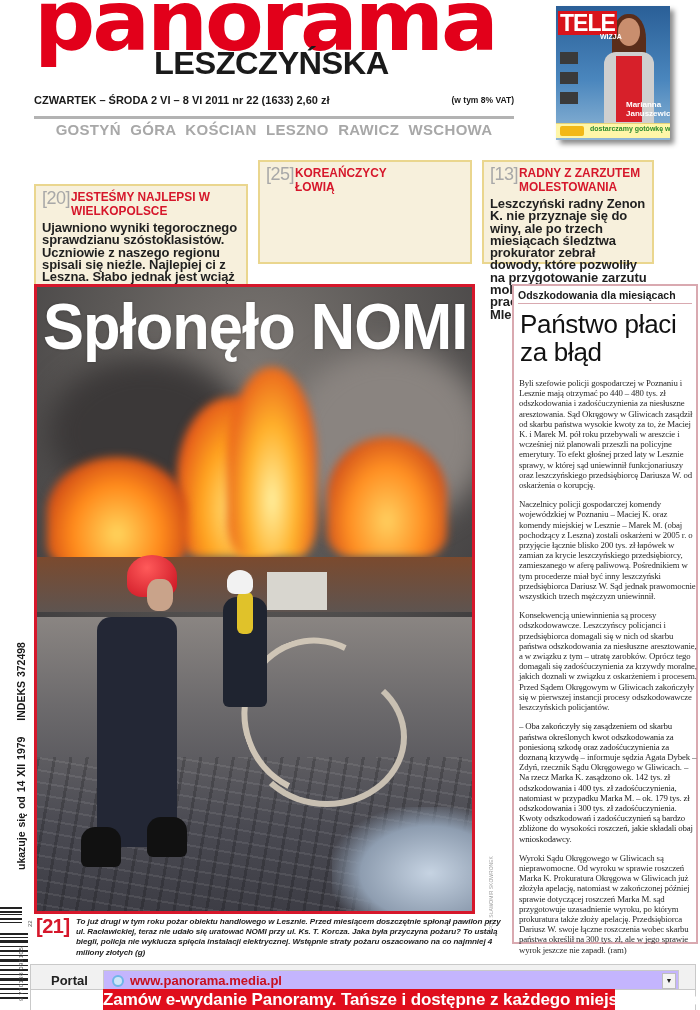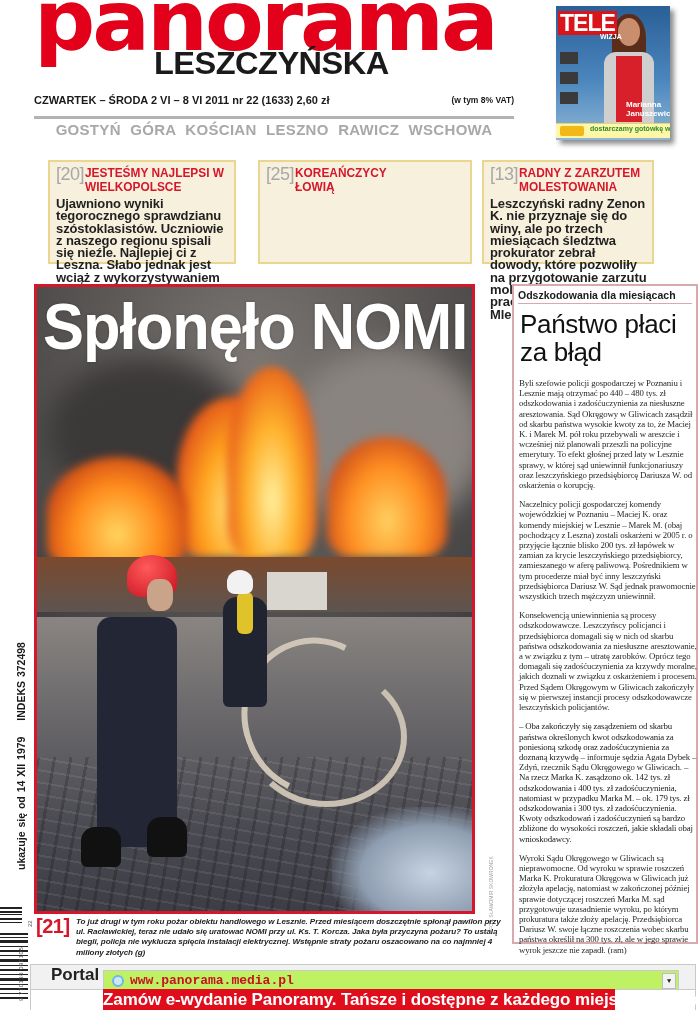--- a/index.html
+++ b/index.html
@@ -161,25 +161,25 @@
   }
   .art-body p { margin-bottom: 9px; }
   .art-body b { font-weight: normal; color: #1a1a1a; }
 
   
   .portal-bar {
     position: absolute; left: 30px; top: 964px; width: 666px; height: 46px;
     background: #f1f1f1; border: 1px solid #c9c9c9;
   }
   .portal-label {
-    position: absolute; left: 20px; top: 0; font-size: 17px; font-weight: bold; color: #222;
+    position: absolute; left: 20px; top: 8px; font-size: 13px; font-weight: bold; color: #222;
   }
   .portal-url-box {
     position: absolute; left: 72px; top: 5px; width: 576px; height: 22px;
-    background: #bef264; border: 1px solid #c9c9c9; font-family: Liberation Mono, monospace;
+    background: #c4b5fd; border: 1px solid #c9c9c9;
   }
   .ie-icon {
     position: absolute; left: 8px; top: 4px; width: 12px; height: 12px;
     border-radius: 50%; border: 2px solid #6fb6e8; background: #cfe6f7;
   }
   .portal-url {
     position: absolute; left: 26px; top: 2px; font-size: 13px; font-weight: bold; color: #c8101f; white-space: nowrap;
   }
   .portal-dropdown {
     position: absolute; right: 2px; top: 2px; width: 14px; height: 16px;
@@ -216,21 +216,21 @@
   <div class="tele-thumb" style="top:46px"></div>
   <div class="tele-thumb" style="top:66px"></div>
   <div class="tele-thumb" style="top:86px"></div>
   <div class="tele-name">Marianna Januszewicz</div>
   <div class="tele-ad">
     <div class="tele-ad-logo"></div>
     <div class="tele-ad-text">dostarczamy gotówkę w lot</div>
   </div>
 </div>
 
-<div class="teaser" style="left:48px; width:188px;">
+<div class="teaser" style="left:34px; width:214px;margin-top:24px;">
   <span class="num">[20]</span>
   <span class="ttl" style="width:150px;">JESTEŚMY NAJLEPSI W WIELKOPOLSCE</span>
   <div class="body">Ujawniono wyniki tegorocznego sprawdzianu szóstoklasistów. Uczniowie z naszego regionu spisali się nieźle. Najlepiej ci z Leszna. Słabo jednak jest wciąż z wykorzystywaniem wiedzy w praktyce oraz pisaniem</div>
 </div>
 <div class="teaser" style="left:258px; width:214px;">
   <span class="num">[25]</span>
   <span class="ttl" style="width:100px;">KOREAŃCZYCY ŁOWIĄ</span>
 </div>
 <div class="teaser" style="left:482px; width:172px;">
   <span class="num">[13]</span>

